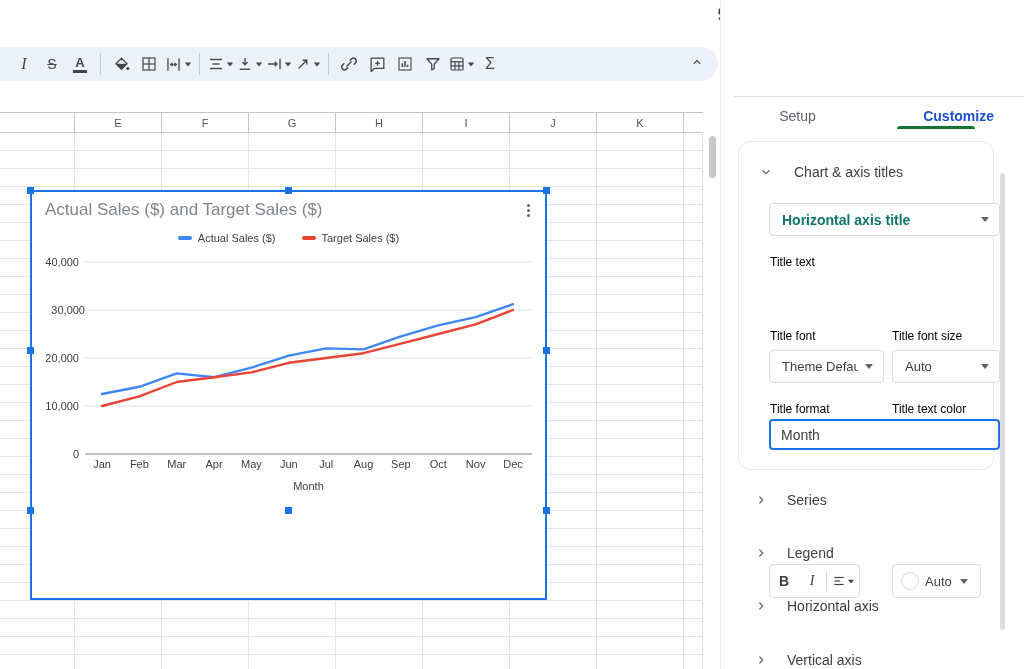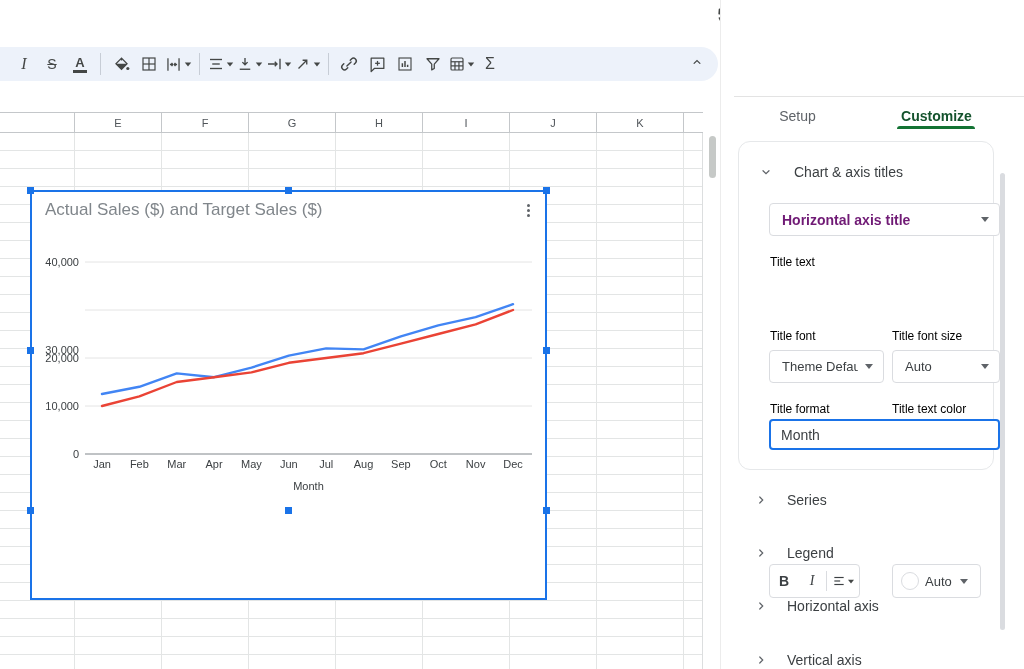--- a/index.html
+++ b/index.html
@@ -67,32 +67,32 @@
   
   .panel { position:absolute; left:720px; top:0; width:304px; height:669px; background:#fff; border-left:1px solid #ececec; }
   .panel-header { position:absolute; left:0; top:50px; width:304px; height:40px; }
   .panel-title { position:absolute; left:60px; top:10px; font-size:16px; color:#3c4043; }
   .panel-close { position:absolute; left:258px; top:8px; width:24px; height:24px; display:flex; align-items:center; justify-content:center;
     font-size:18px; color:#5f6368; cursor:pointer; }
   .panel-divider { position:absolute; left:13px; top:96px; width:291px; height:1px; background:#e3e3e3; }
   .tab { position:absolute; top:103px; height:26px; display:flex; align-items:center; justify-content:center;
     font-size:14px; cursor:pointer; }
   .tab-setup { left:30px; width:93px; color:#5f6368; }
-  .tab-customize { left:169px; width:93px; color:#14532d; font-weight:bold; }
+  .tab-customize { left:180px; width:93px; color:#1d4ed8; font-weight:bold;justify-content:flex-end; }
   .tab-underline { position:absolute; left:176px; top:126px; width:78px; height:3px; background:#137333; border-radius:3px 3px 0 0; }
   .card { position:absolute; left:17px; top:141px; width:256px; height:329px; background:#fff;
     border:1px solid #e6e8ea; border-radius:12px; }
   .sec-row { position:absolute; display:flex; align-items:center; gap:18px; cursor:pointer; }
   .sec-label { font-size:14px; color:#3c4043; }
   .field-label { position:absolute; font-size:12px; color:#000000; }
   .dd { position:absolute; border:1px solid #dadce0; border-radius:4px; background:#fff; display:flex; align-items:center;
     cursor:pointer; }
   .dd .caret { border-top-color:#5f6368; position:absolute; right:10px; }
   .dd-text { font-size:13px; color:#3c4043; padding-left:12px; white-space:nowrap; overflow:hidden; }
-  .dd-green { font-size:14px; font-weight:bold; color:#701a75; padding-left:12px; }
+  .dd-green { font-size:14px; font-weight:bold; color:#0f766e; padding-left:12px; }
   .title-input { position:absolute; left:30px; top:277px; width:231px; height:31px; border:2px solid #1a73e8; border-radius:4px;
     font-size:14px; color:#3c4043; padding:0 10px; outline:none; font-family:"Liberation Sans", sans-serif; }
   .fmt-group { position:absolute; left:30px; top:422px; width:91px; height:34px; border:1px solid #dadce0; border-radius:4px;
     display:flex; align-items:center; }
   .fmt-btn { flex:0 0 28px; height:100%; display:flex; align-items:center; justify-content:center; font-size:14px; color:#3c4043; cursor:pointer; }
   .fmt-div { width:1px; height:20px; background:#dadce0; }
   .color-dd { position:absolute; left:153px; top:422px; width:89px; height:34px; border:1px solid #dadce0; border-radius:4px;
     display:flex; align-items:center; gap:6px; padding-left:8px; cursor:pointer; }
   .color-chip { width:18px; height:18px; border-radius:50%; background:#fff; border:1px solid #dadce0; }
   .color-dd .txt { font-size:13px; color:#3c4043; }
@@ -286,32 +286,42 @@
   <div class="grid-body"></div>
   <div class="sheet-scrollbar"></div>
 
   <div class="chart-card">
     <div class="chart-title">Actual Sales ($) and Target Sales ($)</div>
     <div class="kebab">
         <i></i>
         <i></i>
         <i></i>
       </div>
+    <div class="legend">
+      <div class="legend-item">
+        <span class="legend-swatch" style="background: rgb(66, 133, 244);"></span>
+        <span class="legend-label">Actual Sales ($)</span>
+      </div>
+      <div class="legend-item">
+        <span class="legend-swatch" style="background: rgb(234, 67, 53);"></span>
+        <span class="legend-label">Target Sales ($)</span>
+      </div>
+    </div>
     <svg width="513" height="317" viewBox="0 0 513 317" style="position:absolute;left:0;top:0;">
         <line x1="53" x2="500" y1="70" y2="70" stroke="#e4e4e4" stroke-width="1"></line>
         <line x1="53" x2="500" y1="118" y2="118" stroke="#e4e4e4" stroke-width="1"></line>
         <line x1="53" x2="500" y1="166" y2="166" stroke="#e4e4e4" stroke-width="1"></line>
         <line x1="53" x2="500" y1="214" y2="214" stroke="#e4e4e4" stroke-width="1"></line>
         <line x1="53" x2="500" y1="262" y2="262" stroke="#80868b" stroke-width="1"></line>
         <polyline points="70,202 107.36363636363637,194.8 144.72727272727275,181.36 182.0909090909091,185.2 219.45454545454547,175.6 256.8181818181818,163.60000000000002 294.1818181818182,156.39999999999998 331.54545454545456,157.35999999999999 368.90909090909093,144.39999999999998 406.27272727272725,133.35999999999999 443.6363636363636,125.19999999999999 481,112.24000000000001" fill="none" stroke="#4285f4" stroke-width="2.4" stroke-linejoin="round" stroke-linecap="round"></polyline>
         <polyline points="70,214 107.36363636363637,204.4 144.72727272727275,190 182.0909090909091,185.2 219.45454545454547,180.4 256.8181818181818,170.8 294.1818181818182,166 331.54545454545456,161.2 368.90909090909093,151.60000000000002 406.27272727272725,142 443.6363636363636,132.39999999999998 481,118" fill="none" stroke="#ea4335" stroke-width="2.4" stroke-linejoin="round" stroke-linecap="round"></polyline>
       </svg>
     <div id="ylabels">
         <div class="ylabel" style="left: 0px; top: 64px;">40,000</div>
-        <div class="ylabel" style="left: 0px; top: 112px; margin-top: 40px;">30,000</div>
+        <div class="ylabel" style="left: 6px; top: 112px;">30,000</div>
         <div class="ylabel" style="left: 0px; top: 160px;">20,000</div>
         <div class="ylabel" style="left: 0px; top: 208px;">10,000</div>
         <div class="ylabel" style="left: 0px; top: 256px;">0</div>
       </div>
     <div id="xlabels">
         <div class="xlabel" style="left: 52px; top: 266px;">Jan</div>
         <div class="xlabel" style="left: 89.3636px; top: 266px;">Feb</div>
         <div class="xlabel" style="left: 126.727px; top: 266px;">Mar</div>
         <div class="xlabel" style="left: 164.091px; top: 266px;">Apr</div>
         <div class="xlabel" style="left: 201.455px; top: 266px;">May</div>

